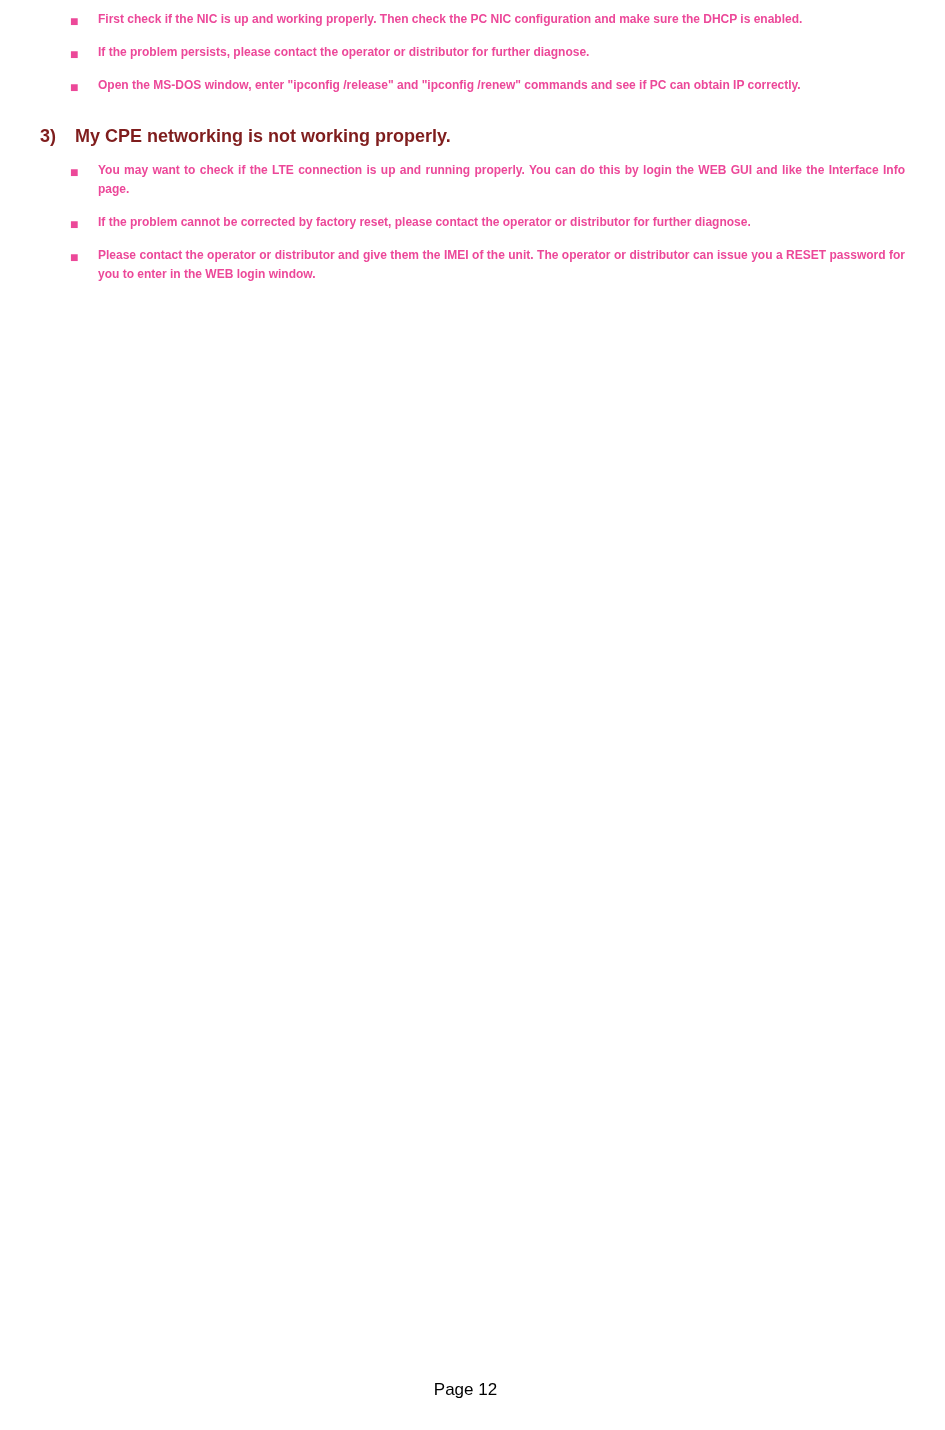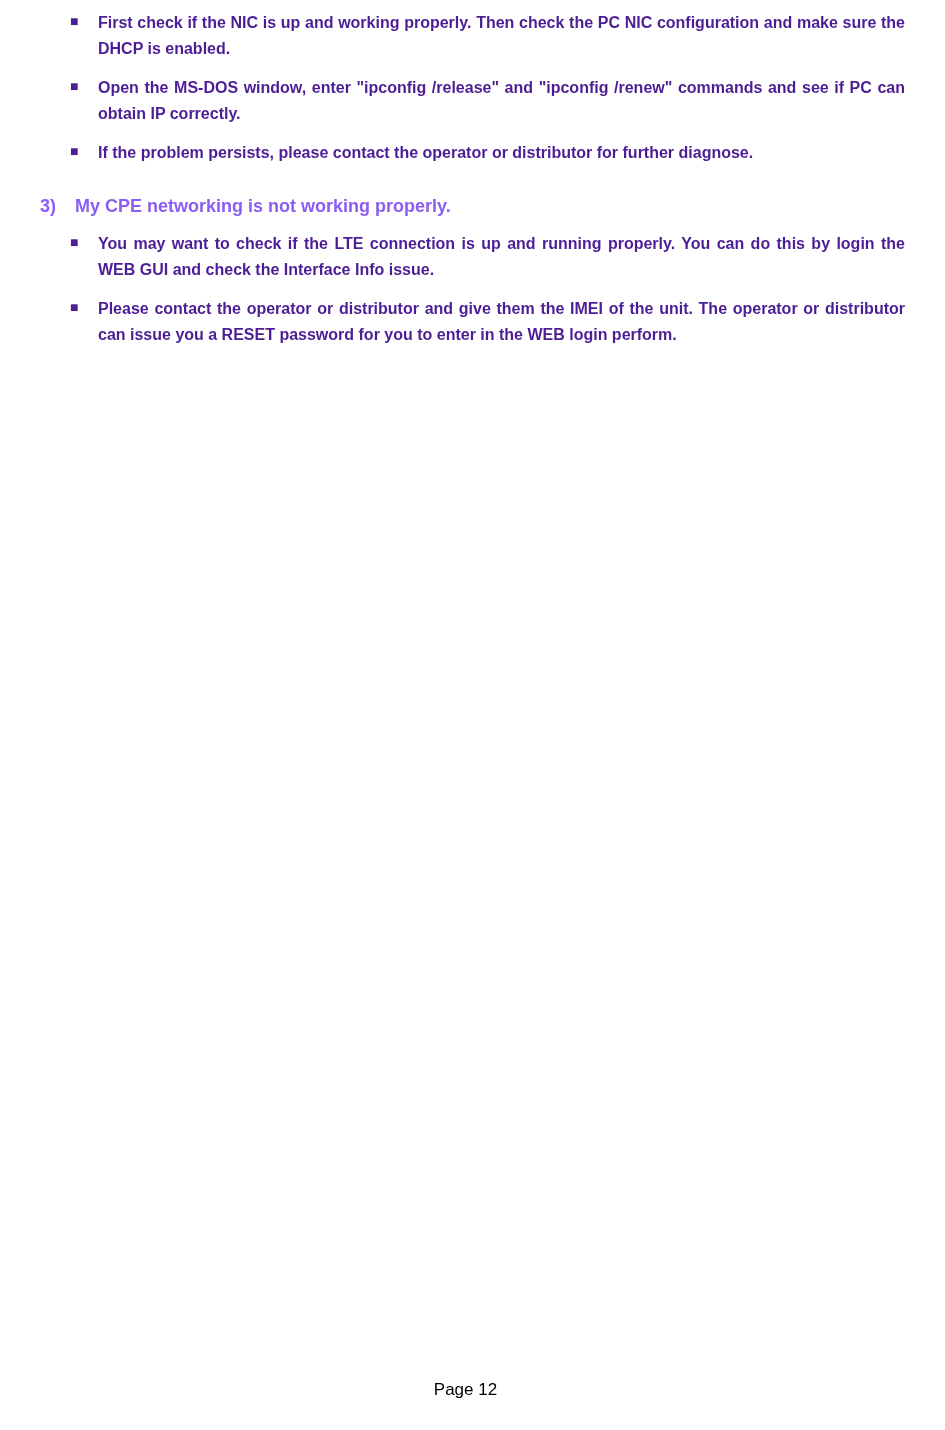--- a/index.html
+++ b/index.html
@@ -17,34 +17,34 @@
     .bullet-list {
       list-style: none;
       padding-left: 30px;
       margin: 0;
     }
     .bullet-item {
       position: relative;
       padding-left: 28px;
       margin-bottom: 14px;
       font-weight: bold;
-      font-size: 16px;
+      font-size: 12px;
       line-height: 1.6;
       text-align: justify;
-      color: #4c1d95;
+      color: #ec4899;
     }
     .bullet-item::before {
       content: "■";
       position: absolute;
       left: 0;
       top: 0;
       font-size: 14px;
     }
     .section-heading {
-      color: #8b5cf6;
+      color: #7f1d1d;
       font-weight: bold;
       font-size: 18px;
       margin-top: 30px;
       margin-bottom: 14px;
       padding-left: 0;
     }
     .section-number {
       display: inline-block;
       width: 30px;
     }
@@ -57,30 +57,31 @@
       font-size: 17px;
       color: #000;
     }
   </style>
 </head>
 <body>
 
 <div class="content">
   <ul class="bullet-list">
     <li class="bullet-item">First check if the NIC is up and working properly. Then check the PC NIC configuration and make sure the DHCP is enabled.</li>
+    <li class="bullet-item">If the problem persists, please contact the operator or distributor for further diagnose.</li>
     <li class="bullet-item">Open the MS-DOS window, enter "ipconfig /release" and "ipconfig /renew" commands and see if PC can obtain IP correctly.</li>
-    <li class="bullet-item">If the problem persists, please contact the operator or distributor for further diagnose.</li>
   </ul>
 
   <div class="section-heading">
     <span class="section-number">3)</span>
     <span>My CPE networking is not working properly.</span>
   </div>
   <ul class="bullet-list">
-    <li class="bullet-item">You may want to check if the LTE connection is up and running properly. You can do this by login the WEB GUI and check the Interface Info issue.</li>
+    <li class="bullet-item">You may want to check if the LTE connection is up and running properly. You can do this by login the WEB GUI and like the Interface Info page.</li>
+    <li class="bullet-item">If the problem cannot be corrected by factory reset, please contact the operator or distributor for further diagnose.</li>
   </ul>
 
   <ul class="bullet-list">
-    <li class="bullet-item">Please contact the operator or distributor and give them the IMEI of the unit. The operator or distributor can issue you a RESET password for you to enter in the WEB login perform.</li>
+    <li class="bullet-item">Please contact the operator or distributor and give them the IMEI of the unit. The operator or distributor can issue you a RESET password for you to enter in the WEB login window.</li>
   </ul>
 </div>
 
 <div class="footer">Page 12</div>
 
 </body></html>

